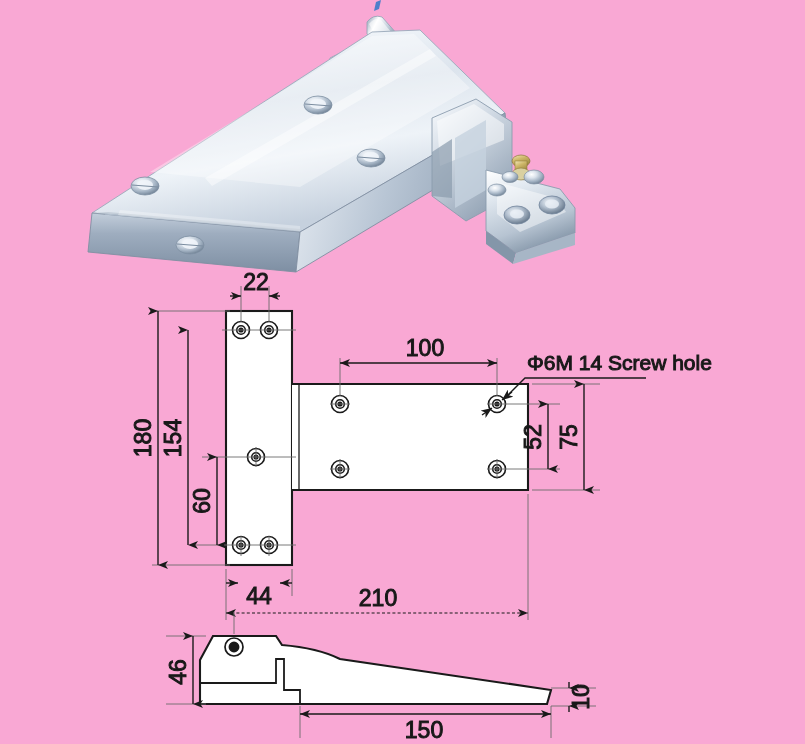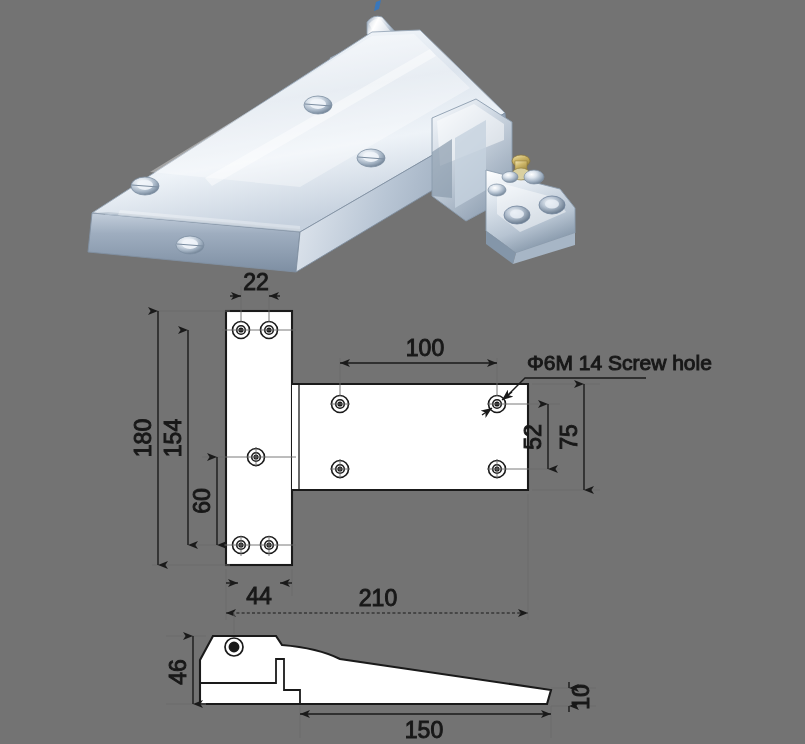--- a/index.html
+++ b/index.html
@@ -14,21 +14,21 @@
     position: relative;
     overflow: hidden;
     font-family: "Liberation Sans", sans-serif;
     color: #1a1a1a;
   }
   #page {
     position: absolute;
     left: 0; top: 0;
     width: 805px;
     height: 744px;
-    background: #737373;
+    background: #f9a8d4;
   }
   .layer {
     position: absolute;
     left: 0; top: 0;
     width: 805px;
     height: 744px;
   }
   svg { display: block; }
   .photo-wrap {
     position: absolute;

